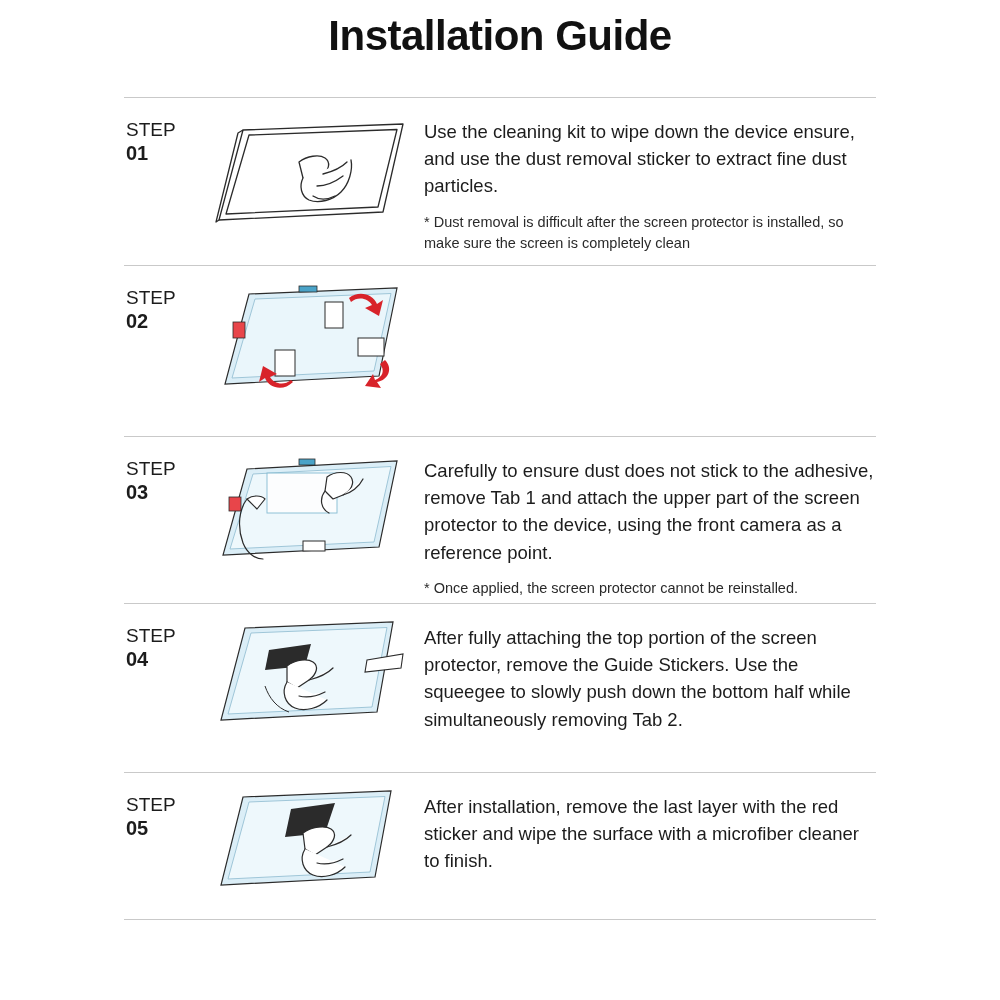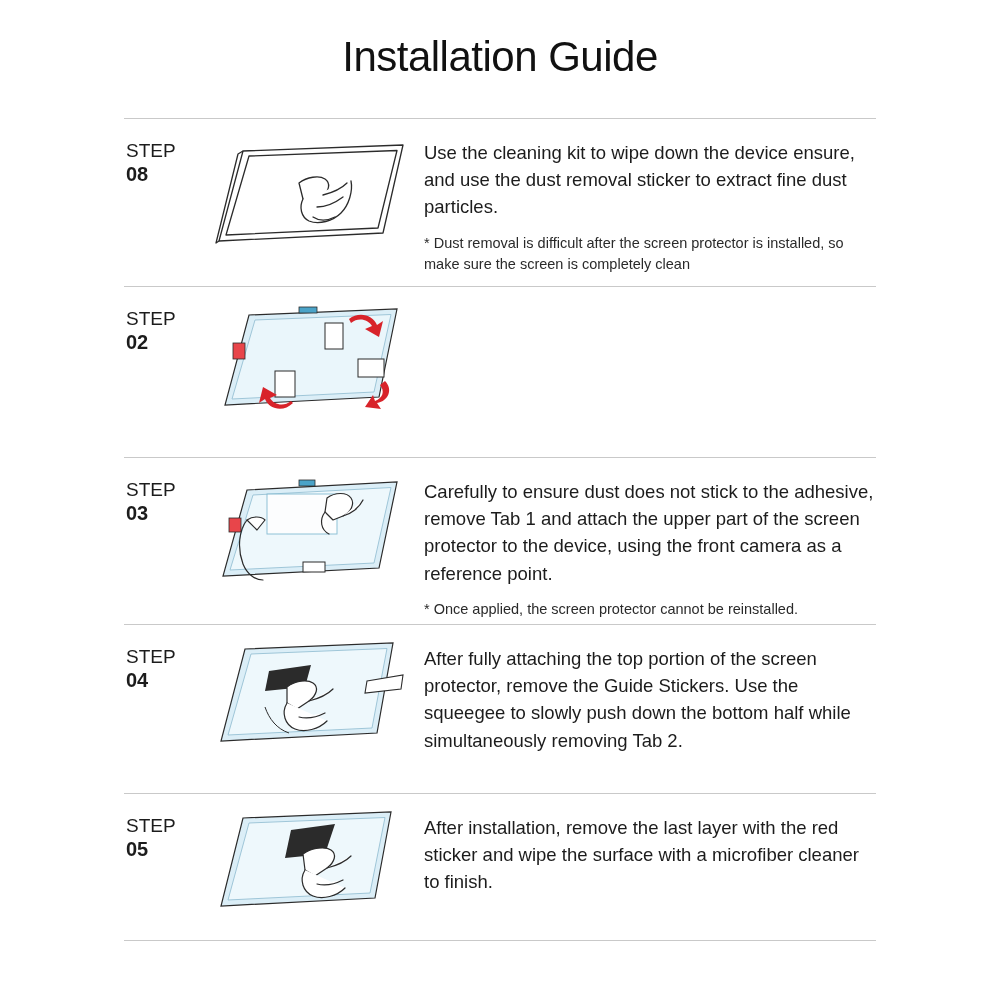--- a/index.html
+++ b/index.html
@@ -16,23 +16,23 @@
   }
   .page {
     position: relative;
     width: 1000px;
     height: 1000px;
     box-sizing: border-box;
   }
   .title {
     text-align: center;
     font-size: 42px;
-    font-weight: normal;
+    font-weight: bold;
     letter-spacing: -0.5px;
-    padding-top: 33px;
+    padding-top: 12px;
     color: #111111;
   }
   .steps {
     margin: 8px auto;
     width: 752px;
     padding-top: 29px;
   }
   .divider {
     height: 1px;
     background: #c9c9c9;
@@ -101,21 +101,21 @@
 
   <div class="title">Installation Guide</div>
 
   <div class="steps">
 
     <div class="divider"></div>
 
     <div class="step-row row-01">
       <div class="step-label">
         <span>STEP</span>
-        <span class="num">08</span>
+        <span class="num">01</span>
       </div>
       <div class="step-art">
         <svg width="210" height="128" viewBox="0 0 210 128">
           <g fill="none" stroke="#2b2b2b" stroke-width="1.3" stroke-linejoin="round">
             <path d="M36 22 L196 16 L176 104 L12 112 Z"></path>
             <path d="M42 27 L190 21.5 L171 99 L19 106 Z"></path>
             <path d="M36 22 L31 25 L9 114 L12 112"></path>
           </g>
           <g fill="#ffffff" stroke="#2b2b2b" stroke-width="1.3" stroke-linejoin="round" stroke-linecap="round">
             <path d="M92 54 C100 48,112 46,118 50 C124 54,122 62,116 66 L104 74 L96 70 Z"></path>

